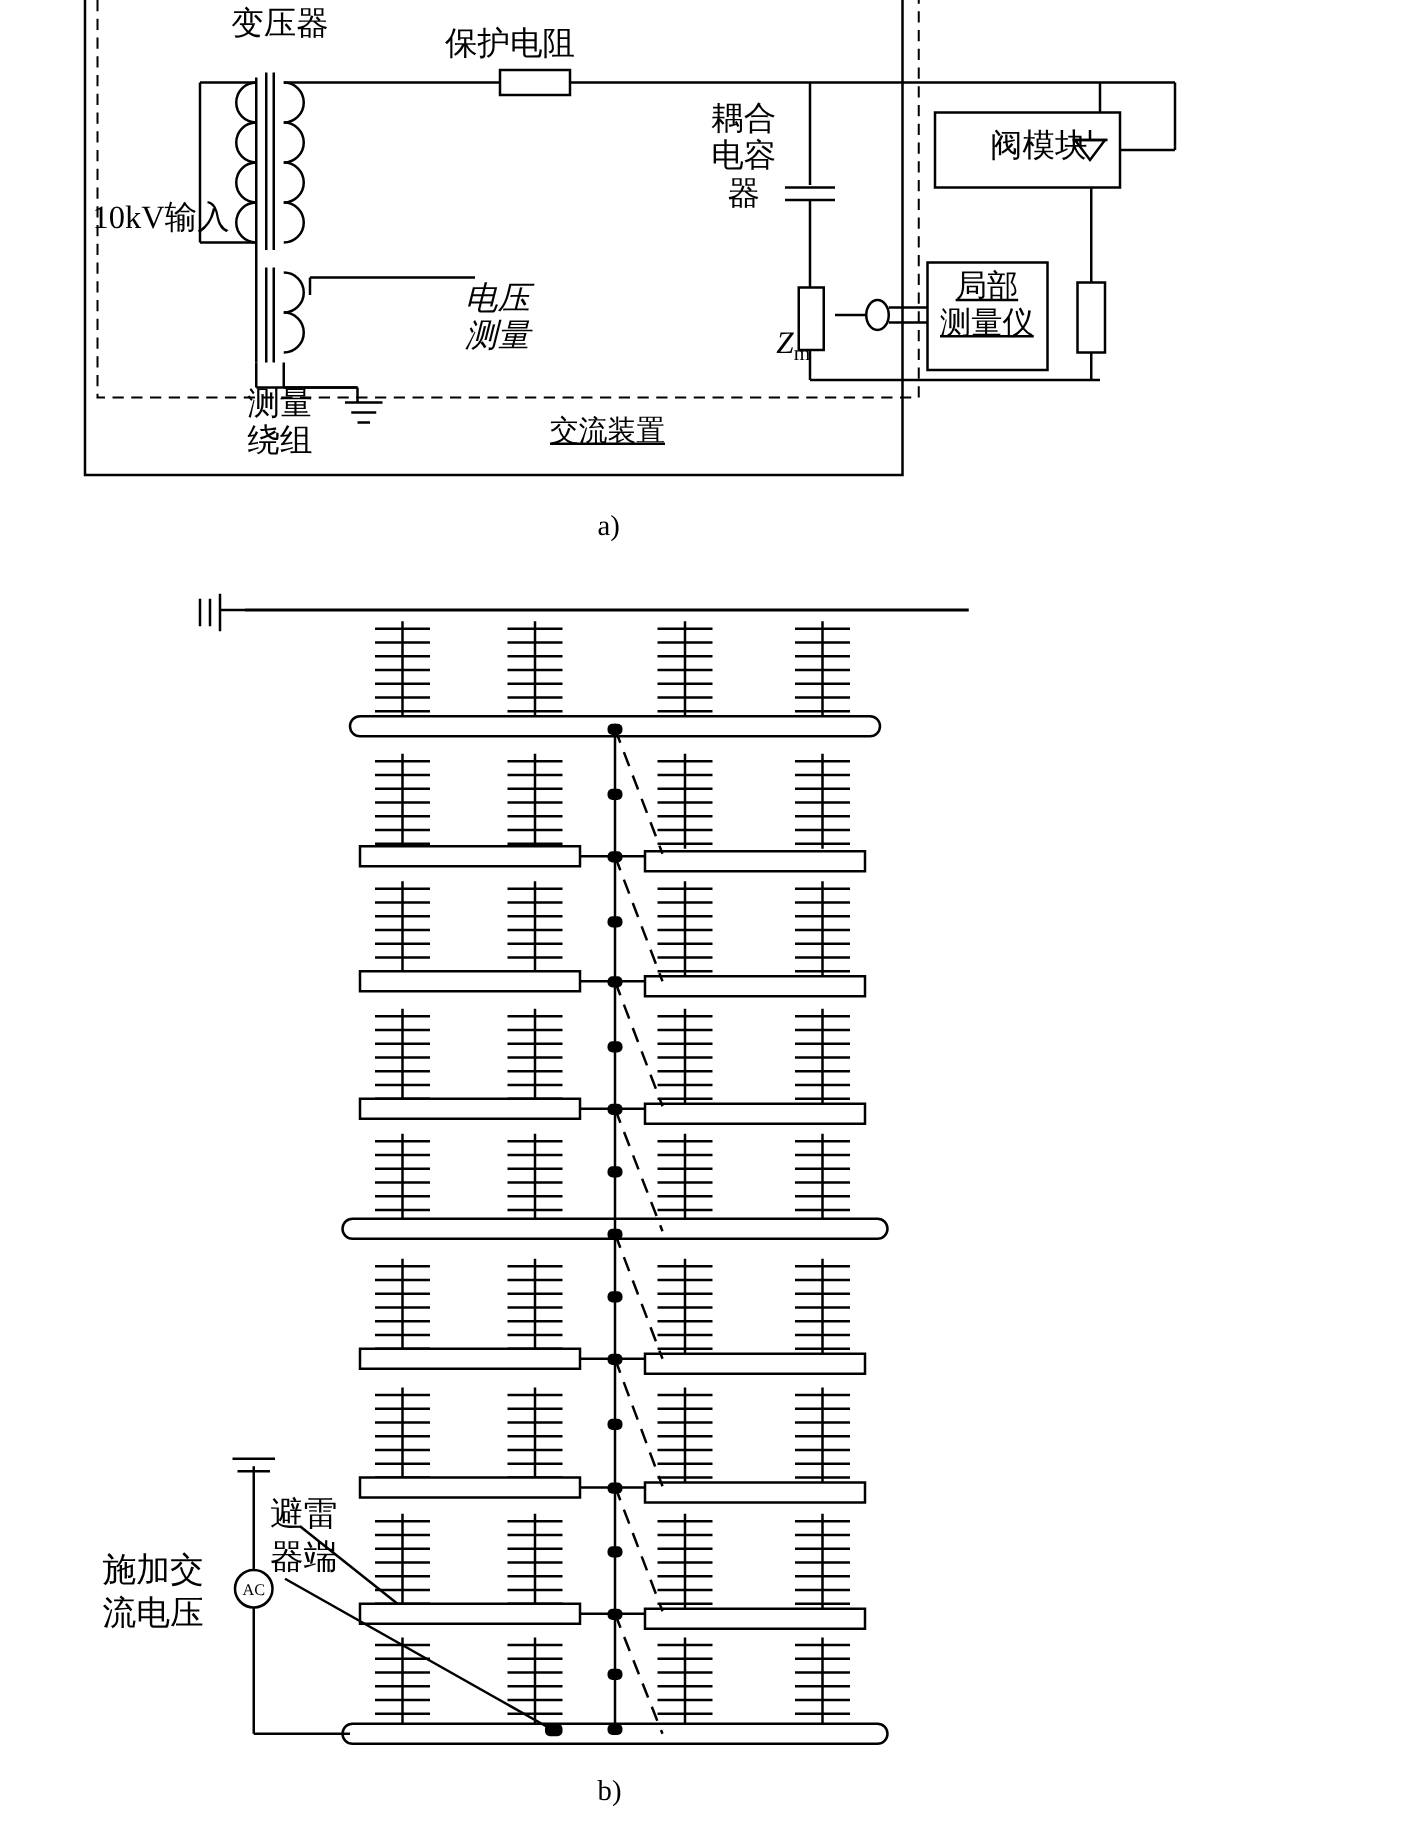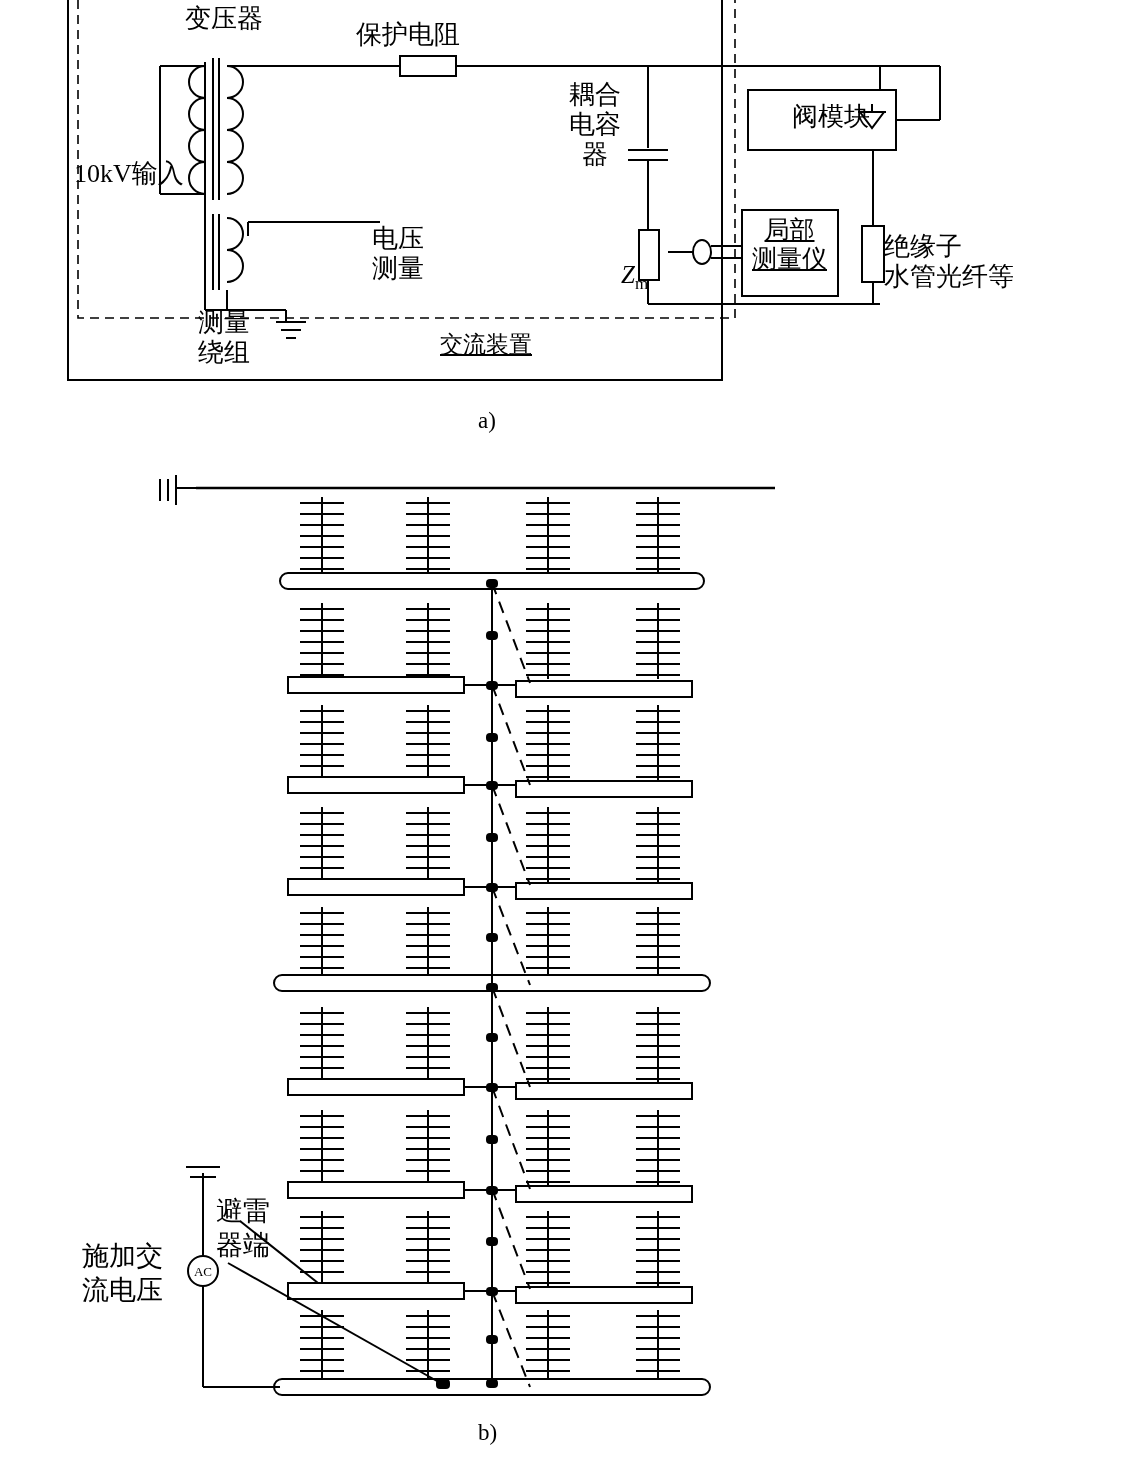--- a/index.html
+++ b/index.html
@@ -99,29 +99,27 @@
     </g>
   </svg>
 
   <div class="lbl" style="left:185px;top:4px;font-size:26px;">变压器</div>
   <div class="lbl" style="left:356px;top:20px;font-size:26px;">保护电阻</div>
   <div class="lbl" style="left:74px;top:115px;font-size:26px;margin-top:44px;">10kV输入</div>
   <div class="lbl" style="left:569px;top:80px;font-size:26px;text-align:center;">耦合
 电容
 器</div>
   <div class="lbl" style="left:756px;top:102px;font-size:26px;margin-left:36px;">阀模块</div>
-  <div class="lbl" style="left:372px;top:224px;font-size:26px;text-align:center;">电压
+  <div class="lbl" style="left:372px;top:224px;font-size:26px;text-align:center;font-style:italic;">电压
 测量</div>
   <div class="lbl" style="left:596px;top:232px;font-size:25px;font-style:italic;">
     <span>Z</span><sub style="font-size:17px;font-style:normal;">m</sub>
   </div>
   <div class="lbl" style="left:752px;top:216px;font-size:25px;text-align:center;text-decoration:underline;">局部
 测量仪</div>
-  <div class="lbl" style="left:884px;top:232px;font-size:26px;">绝缘子
-水管光纤等</div>
   <div class="lbl" style="left:198px;top:308px;font-size:26px;text-align:center;">测量
 绕组</div>
   <div class="lbl" style="left:440px;top:332px;font-size:23px;text-decoration:underline;">交流装置</div>
 
   <div class="cap" style="left:478px;top:408px;">a)</div>
 
   <svg width="1137" height="990" viewBox="0 0 1137 990" style="top:455px;">
     <g fill="none" stroke="#000" stroke-width="2">
 
       <path d="M196 33 L775 33" stroke-width="2.5"></path>

